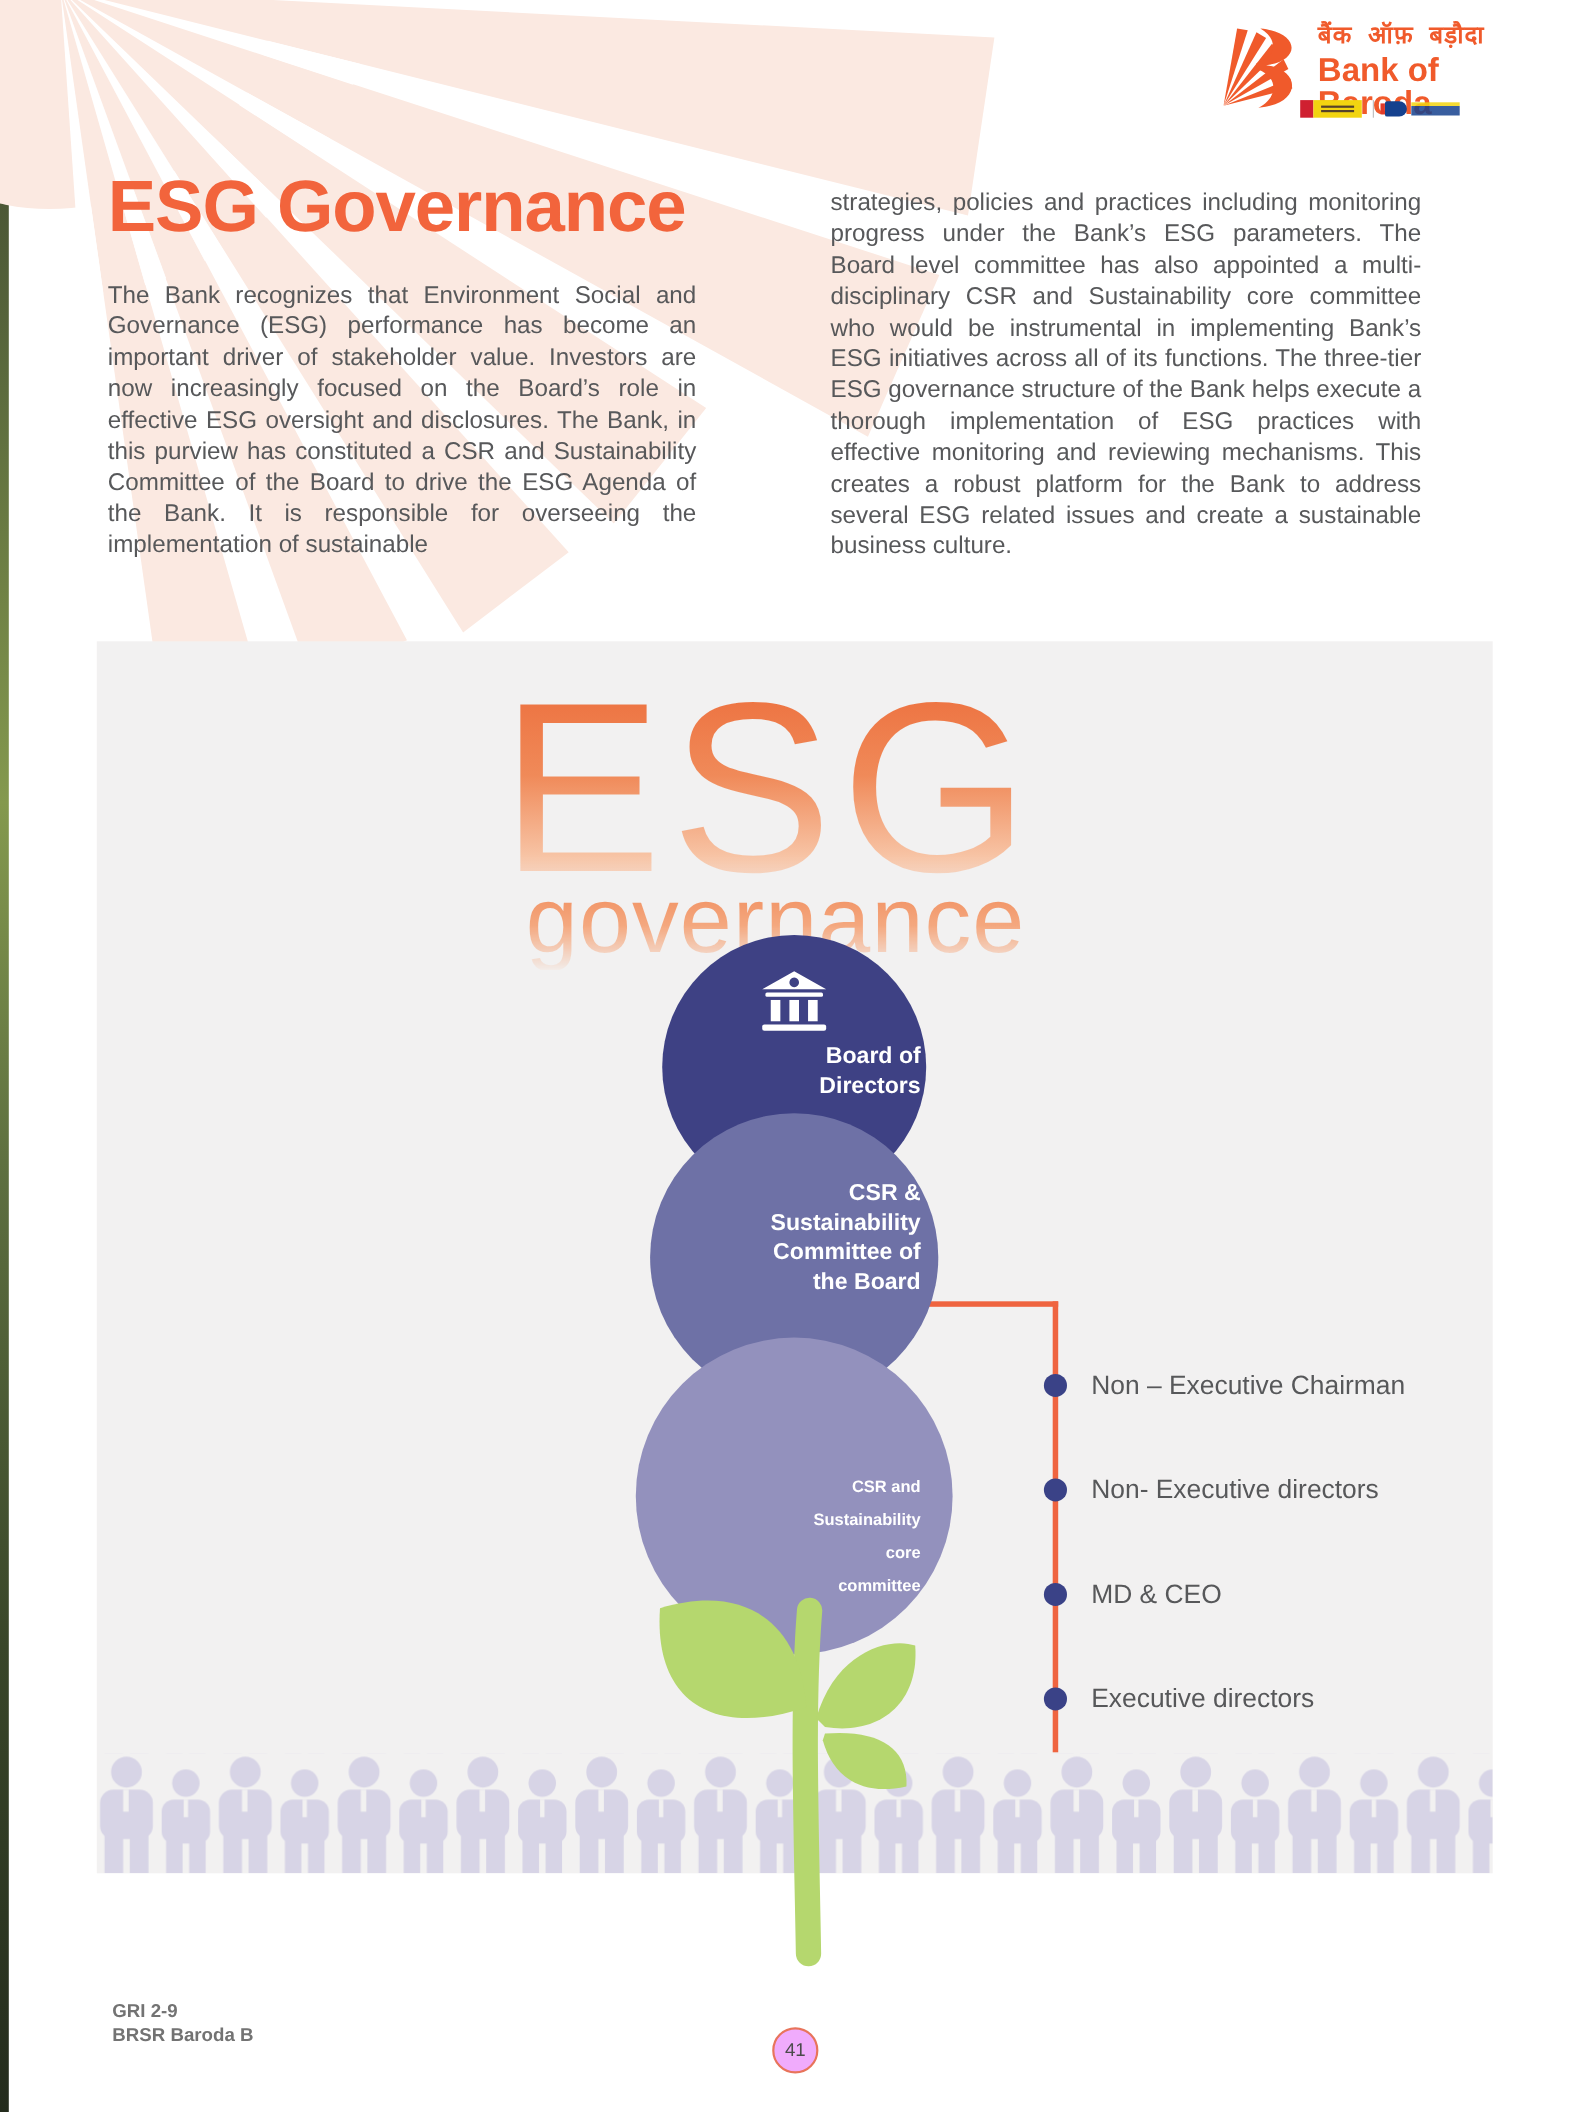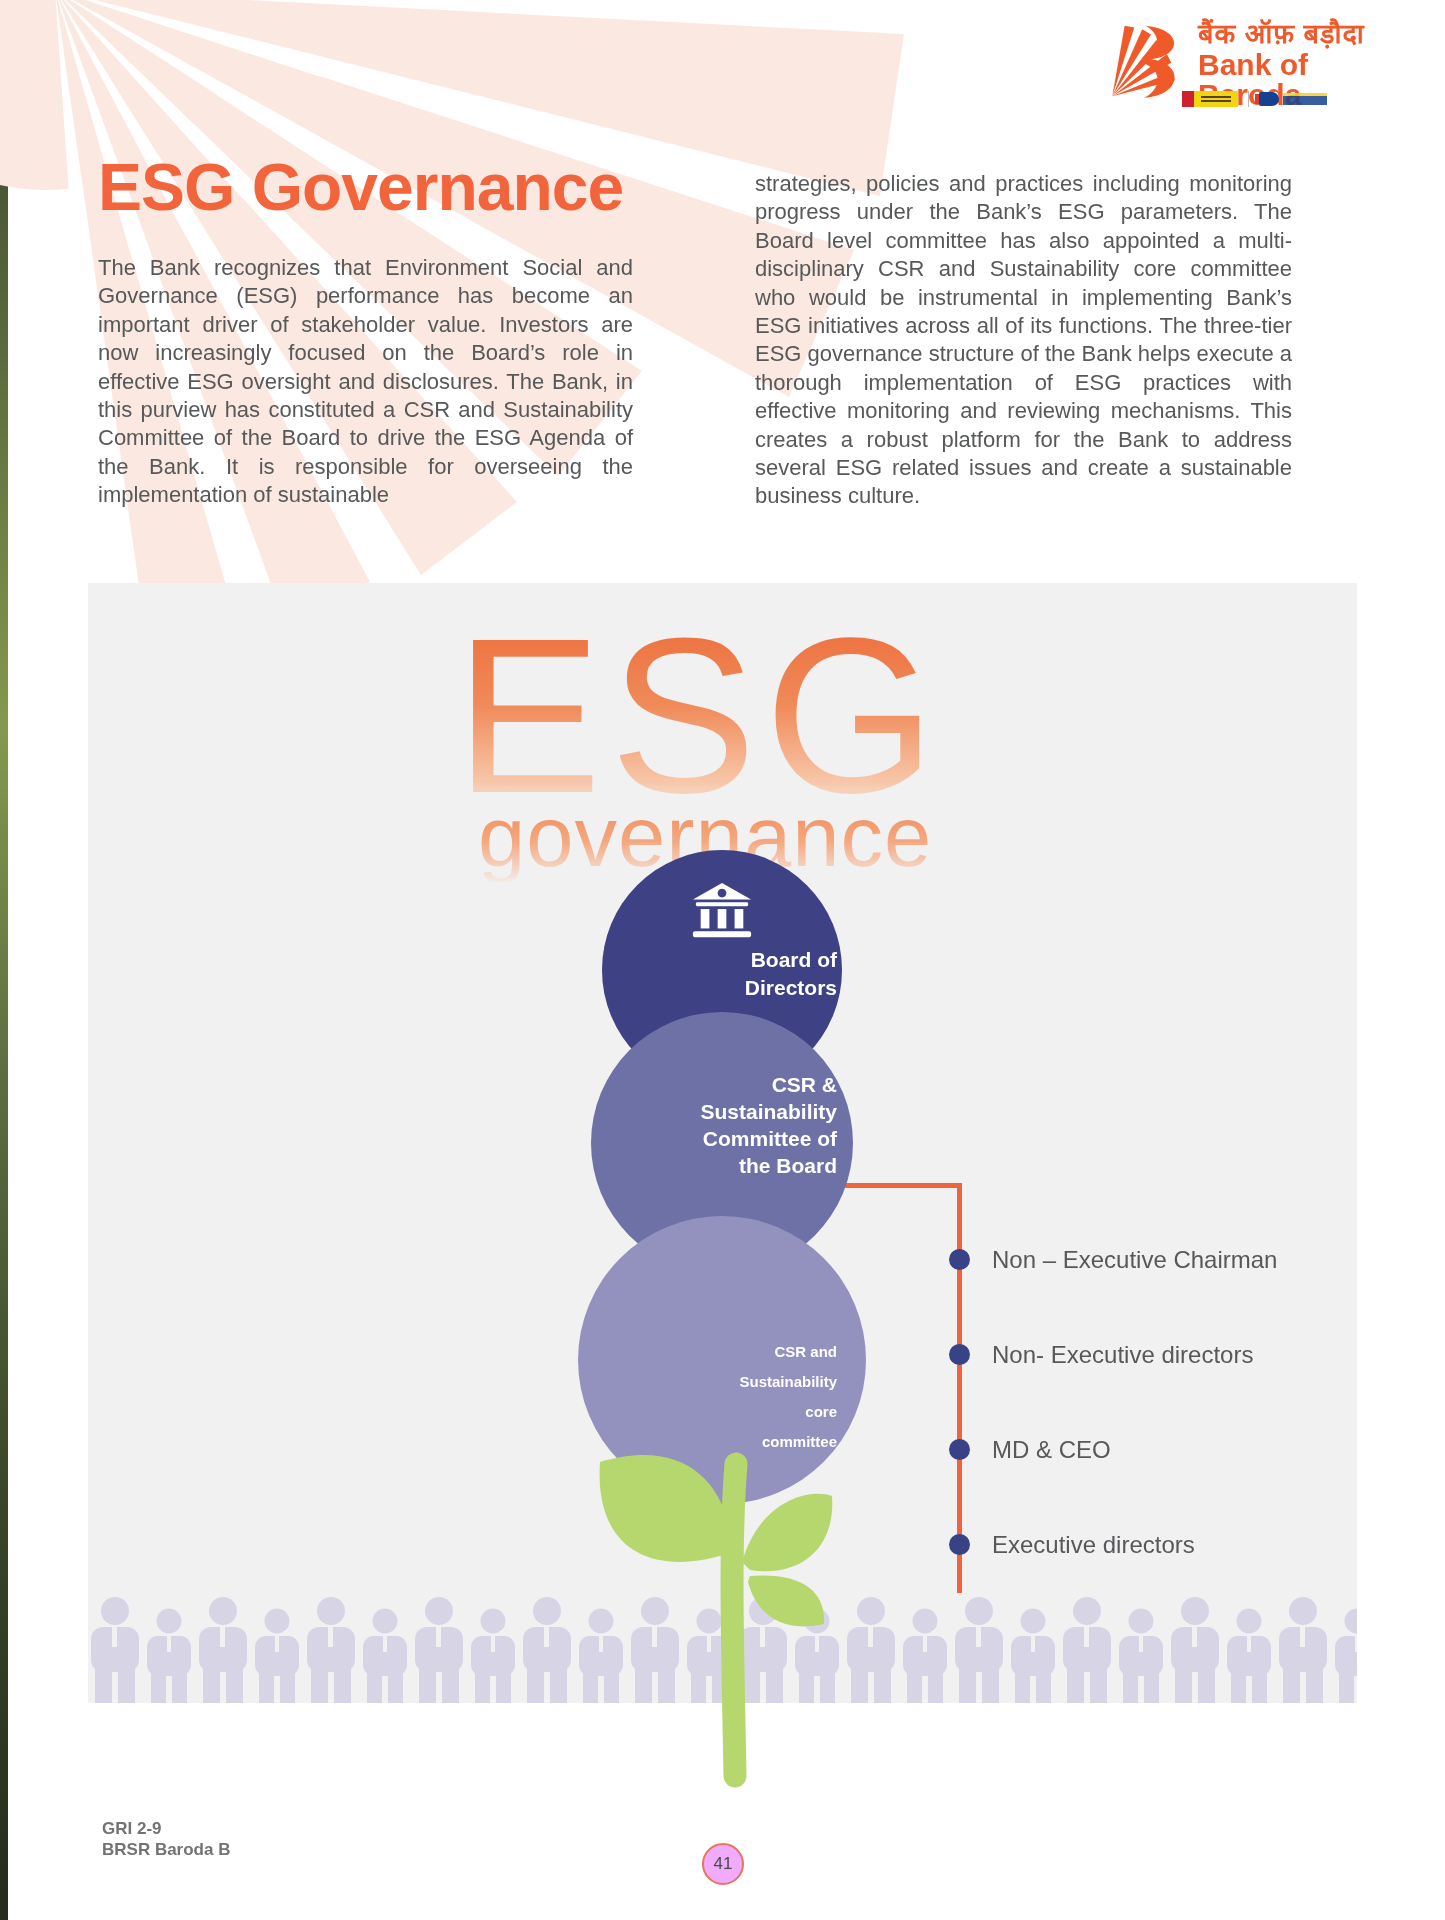--- a/index.html
+++ b/index.html
@@ -11,21 +11,21 @@
   .abs{position:absolute;}
   
   #edge-strip{left:0;top:0;width:8px;height:1920px;
     background:linear-gradient(180deg,#39422c 0%,#55633a 15%,#84994e 38%,#5e7040 55%,#394629 78%,#242c1d 100%);}
   #red-bar{left:8px;top:0;width:11px;height:76px;background:#e83d22;}
   #sunrays{left:0;top:0;}
   
   #logo{left:1100px;top:16px;width:310px;height:100px;}
   #logo-emblem{left:0;top:4px;width:88px;height:82px;}
   #logo-text{left:98px;top:2px;width:212px;}
-  #logo-hindi{font-weight:bold;color:#f05a2b;font-size:27px;line-height:32px;letter-spacing:1px;}
+  #logo-hindi{font-weight:bold;color:#f05a2b;font-size:22px;line-height:32px;letter-spacing:1px;font-family:Liberation Mono, monospace;}
   #logo-en{font-weight:bold;color:#f05a2b;font-size:30px;line-height:30px;letter-spacing:0px;}
   #logo-badges{left:82px;top:74px;width:228px;height:18px;display:flex;align-items:center;gap:10px;}
   .badge{display:flex;align-items:center;height:16px;}
   .badge .sq{width:12px;height:16px;background:#cf2030;}
   .badge .yl{width:44px;height:16px;background:#f2d410;display:flex;flex-direction:column;justify-content:center;gap:2px;align-items:center;}
   .badge .yl i{display:block;width:30px;height:2px;background:#55422a;}
   .badge2{border-left:1px solid #bbb;padding-left:10px;gap:4px;}
   .badge2 .dmark{width:20px;height:14px;background:#15418e;border-radius:2px 7px 7px 2px;position:relative;}
   .badge2 .dmark:before{content:"";position:absolute;left:-4px;top:2px;width:4px;height:10px;background:#e03a2a;}
   .badge2 .tx{width:44px;height:12px;background:linear-gradient(180deg,#f2d410 0 3px,#15418e 3px 100%);opacity:.85;}

